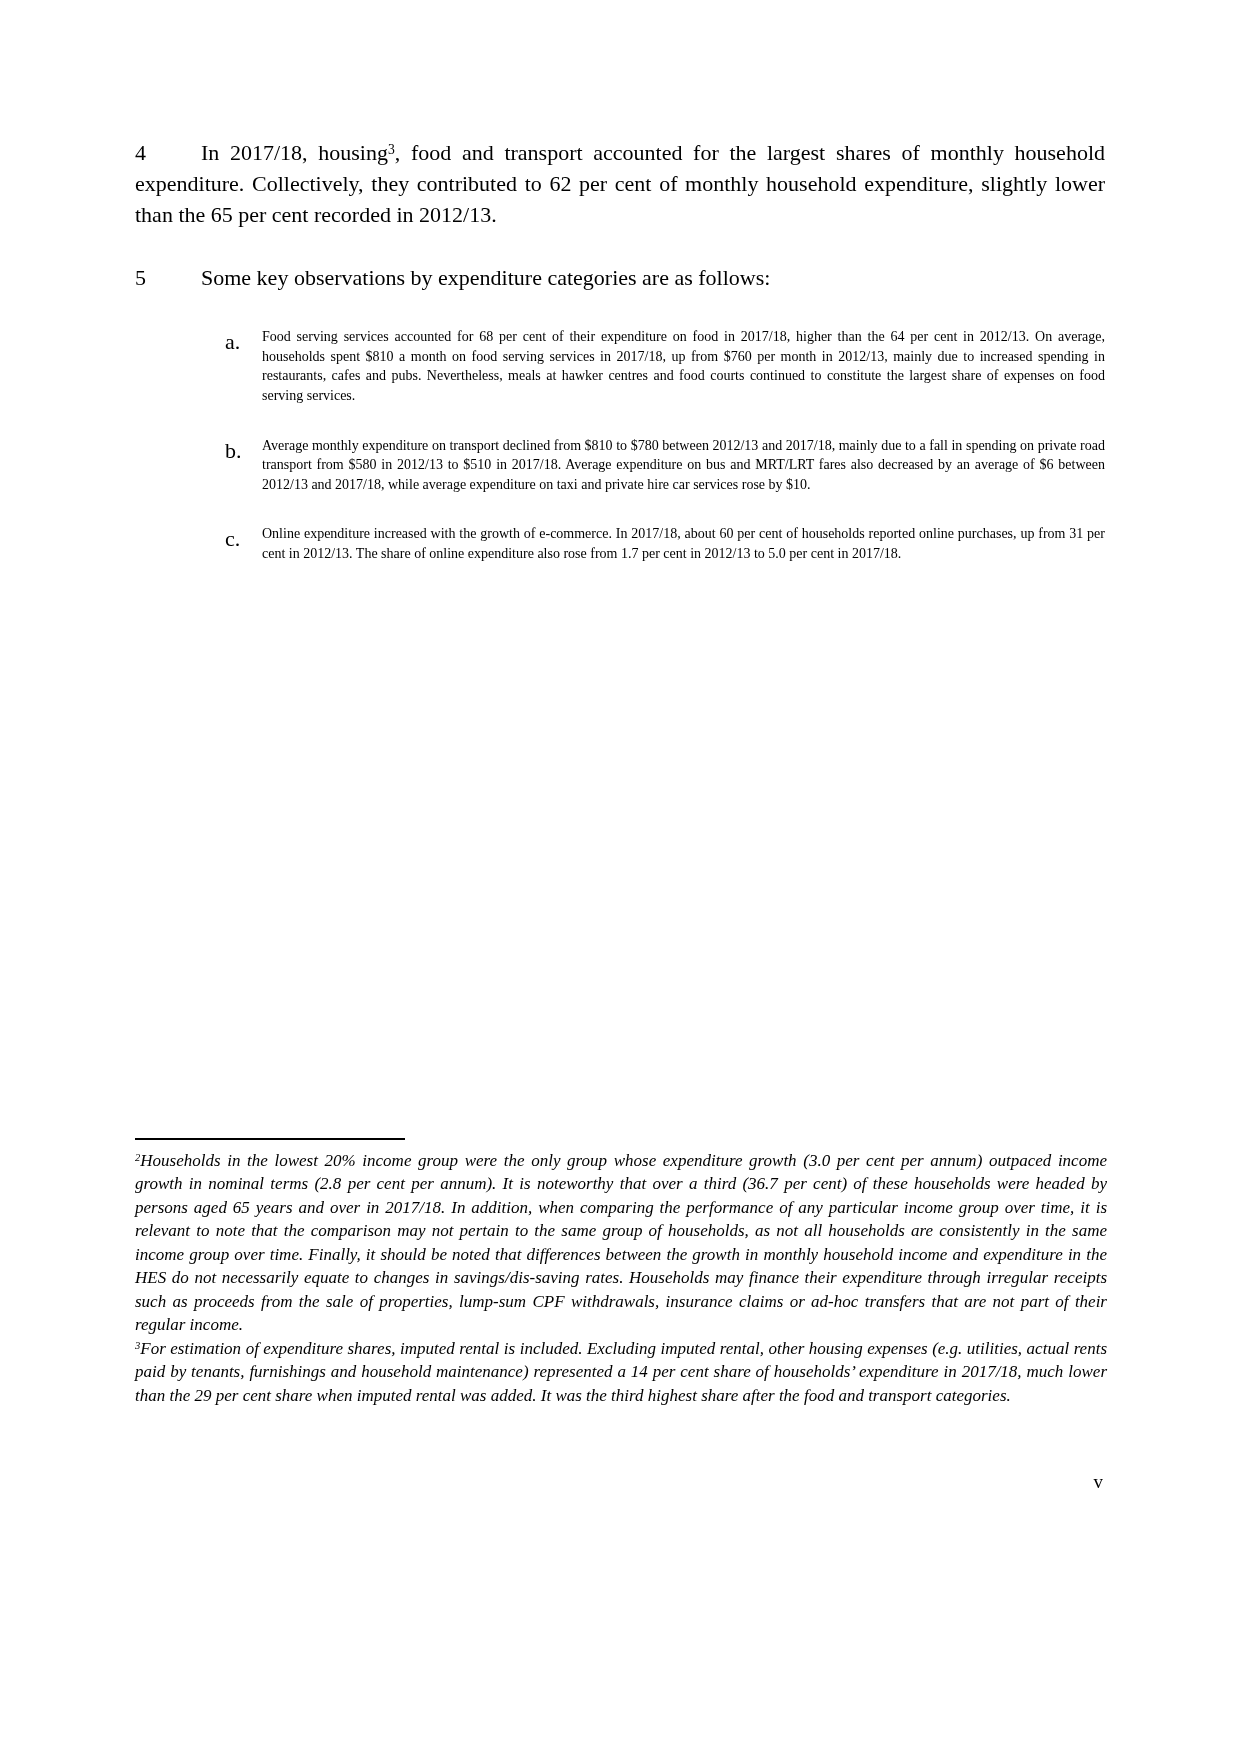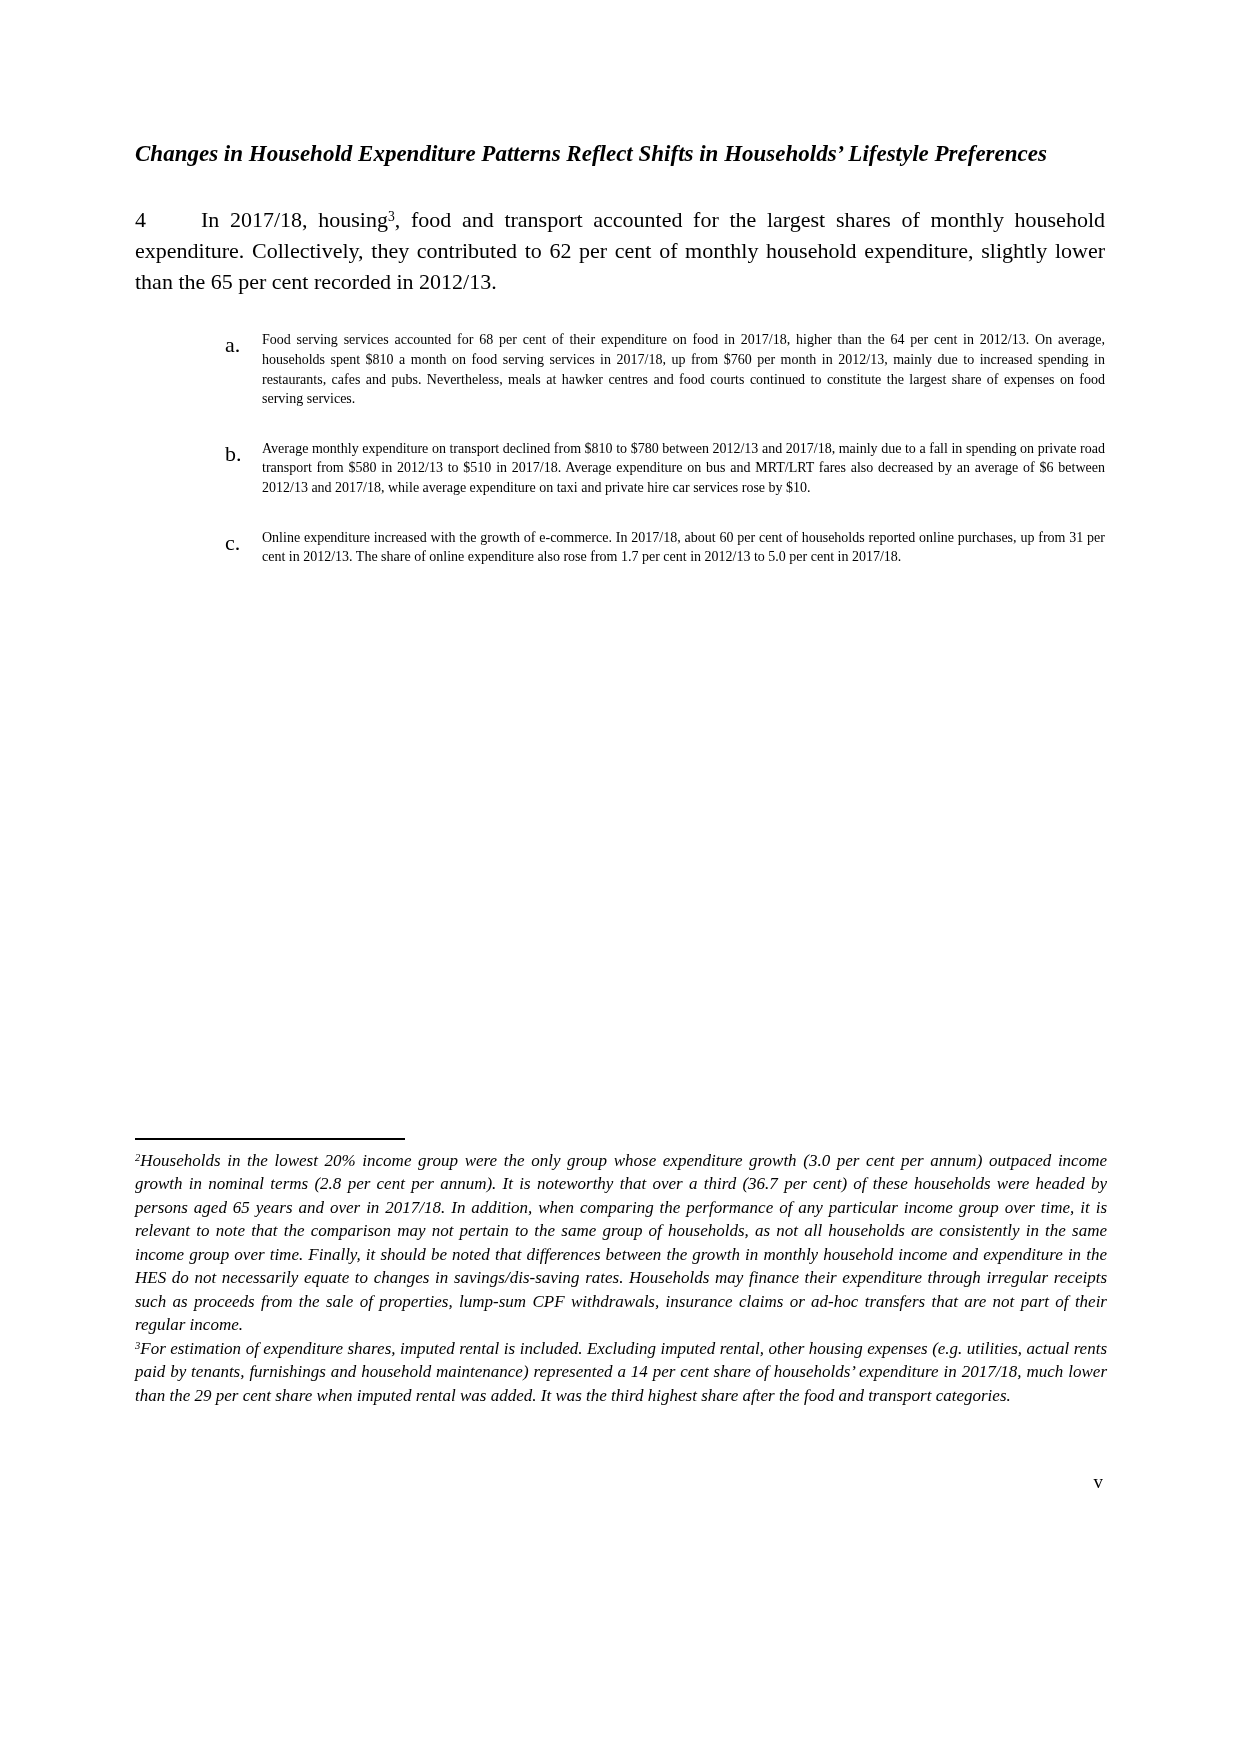--- a/index.html
+++ b/index.html
@@ -89,24 +89,24 @@
     right: 137px;
     font-size: 19px;
     line-height: 1;
   }
 </style>
 </head>
 <body>
 
 <div class="page">
 
-  <h1 class="heading">Changes in Household Expenditure Patterns Reflect Shifts in Households’ Lifestyle Preferences</h1>
 
   <p class="para"><span class="para-num">4</span><span>In 2017/18, housing</span><sup class="fn-ref">3</sup><span>, food and transport accounted for the largest shares of monthly household expenditure. Collectively, they contributed to 62 per cent of monthly household expenditure, slightly lower than the 65 per cent recorded in 2012/13.</span></p>
 
+  <p class="para"><span class="para-num">5</span><span>Some key observations by expenditure categories are as follows:</span></p>
 
   <div class="obs-list">
 
     <div class="obs-item">
       <span class="obs-label">a.</span>
       <div class="obs-text">Food serving services accounted for 68 per cent of their expenditure on food in 2017/18, higher than the 64 per cent in 2012/13. On average, households spent $810 a month on food serving services in 2017/18, up from $760 per month in 2012/13, mainly due to increased spending in restaurants, cafes and pubs. Nevertheless, meals at hawker centres and food courts continued to constitute the largest share of expenses on food serving services.</div>
     </div>
 
     <div class="obs-item">
       <span class="obs-label">b.</span>

